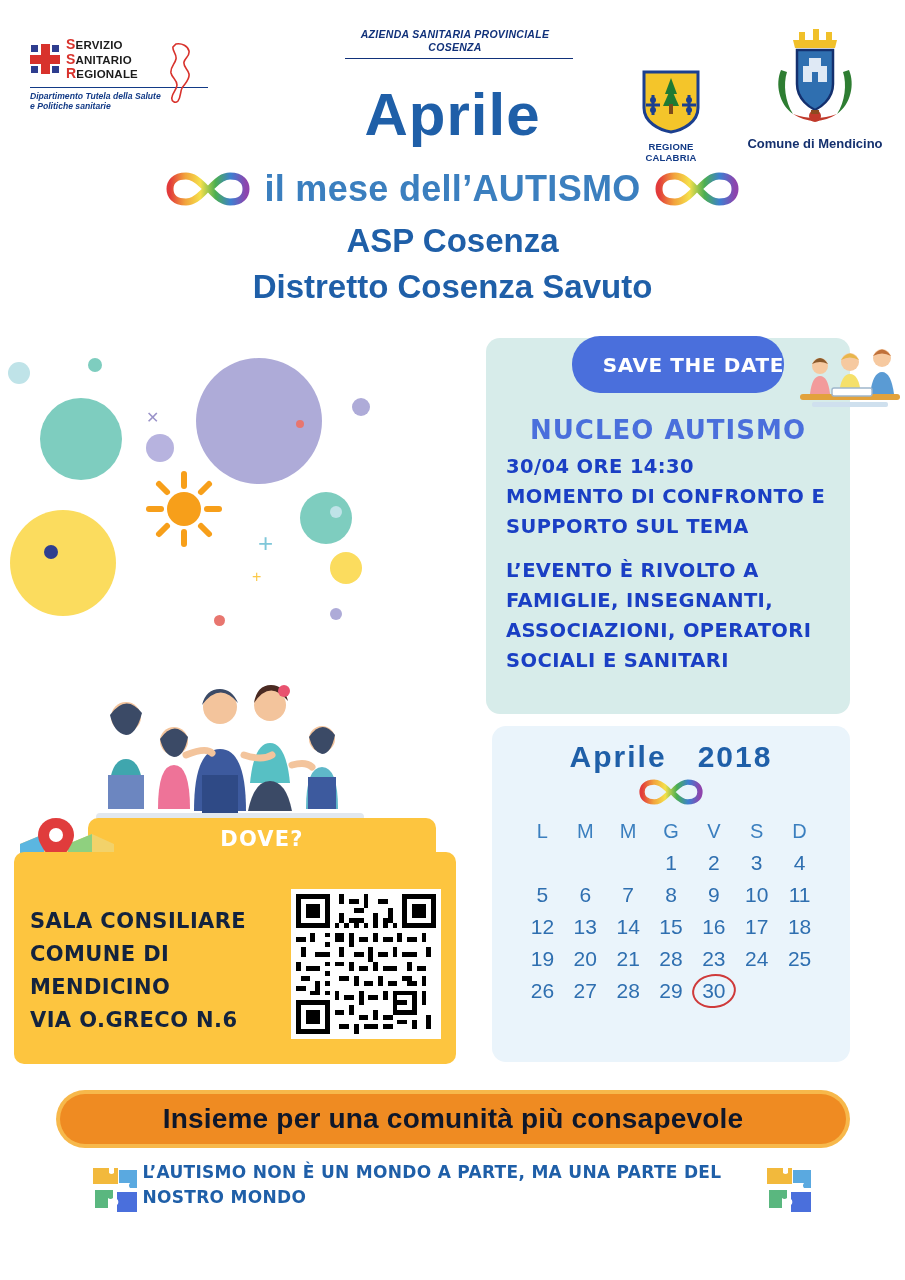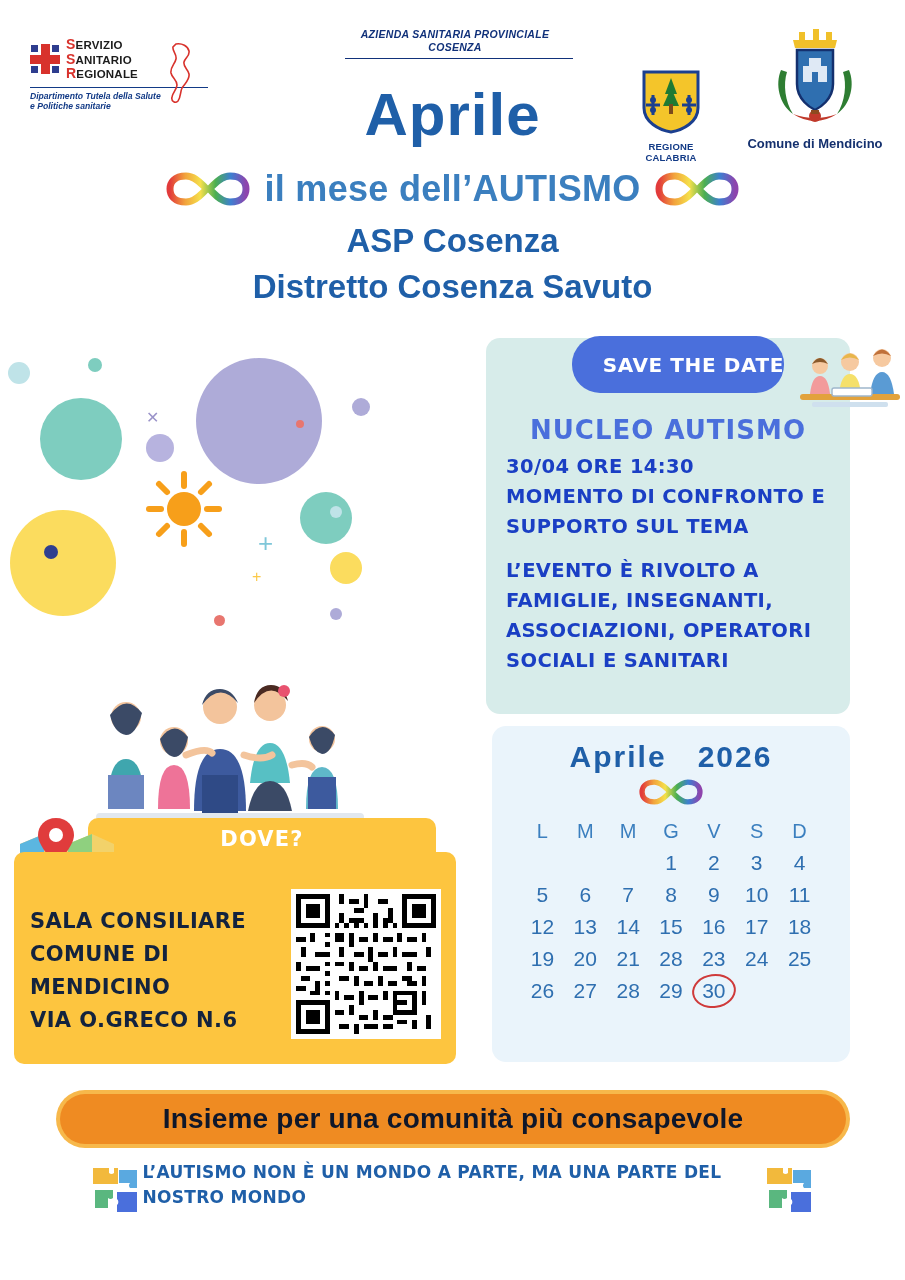--- a/index.html
+++ b/index.html
@@ -435,21 +435,21 @@
         <rect x="21" y="22" width="1" height="1"></rect>
           <rect x="23" y="18" width="2" height="1"></rect>
       </g>
     </svg>
   </div>
 
   <div class="cal">
     <div class="cal-title">
       <span>Aprile</span>
       &nbsp;
-      <span>2026</span>
+      <span>2018</span>
     </div>
     <div class="cal-inf">
       <svg width="74" height="32" viewBox="0 0 84 42">
         <path d="M20 8 C8 8 4 15 4 21 C4 27 8 34 20 34 C32 34 38 21 42 21 C46 21 52 34 64 34 C76 34 80 27 80 21 C80 15 76 8 64 8 C52 8 46 21 42 21 C38 21 32 8 20 8 Z" fill="none" stroke="url(#gr1)" stroke-width="7" stroke-linejoin="round"></path>
       </svg>
     </div>
     <div class="cal-grid">
       <div class="dow">L</div>
       <div class="dow">M</div>
       <div class="dow">M</div>

